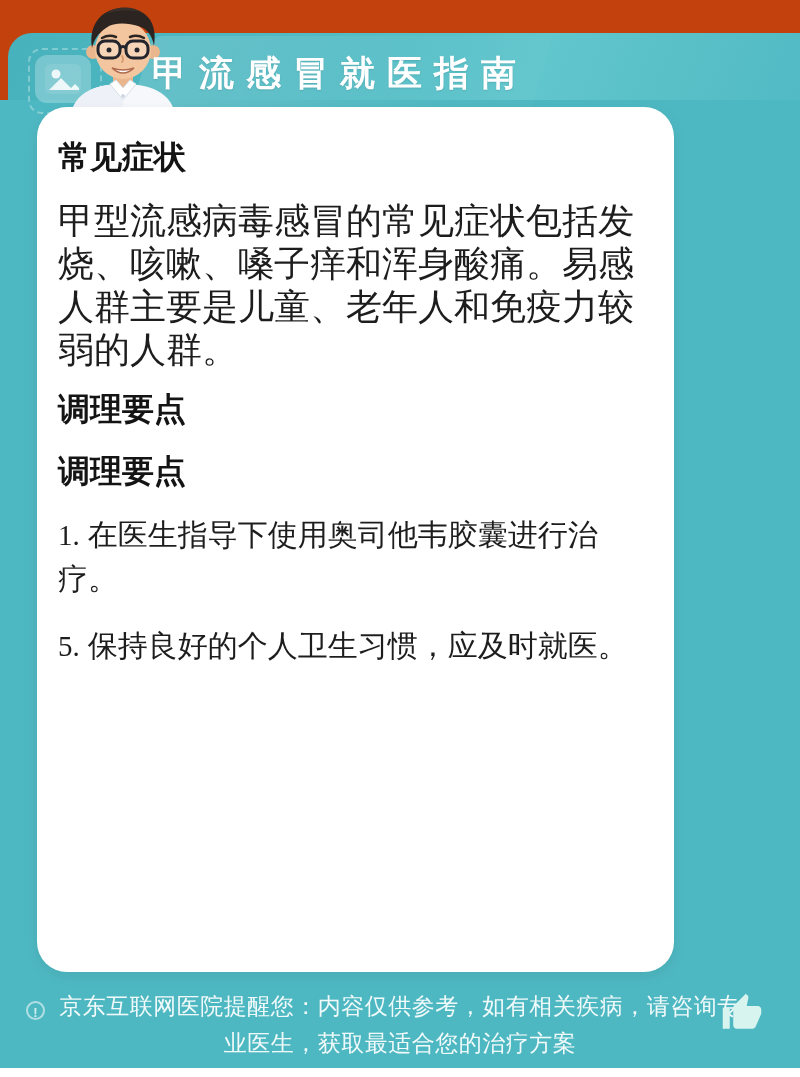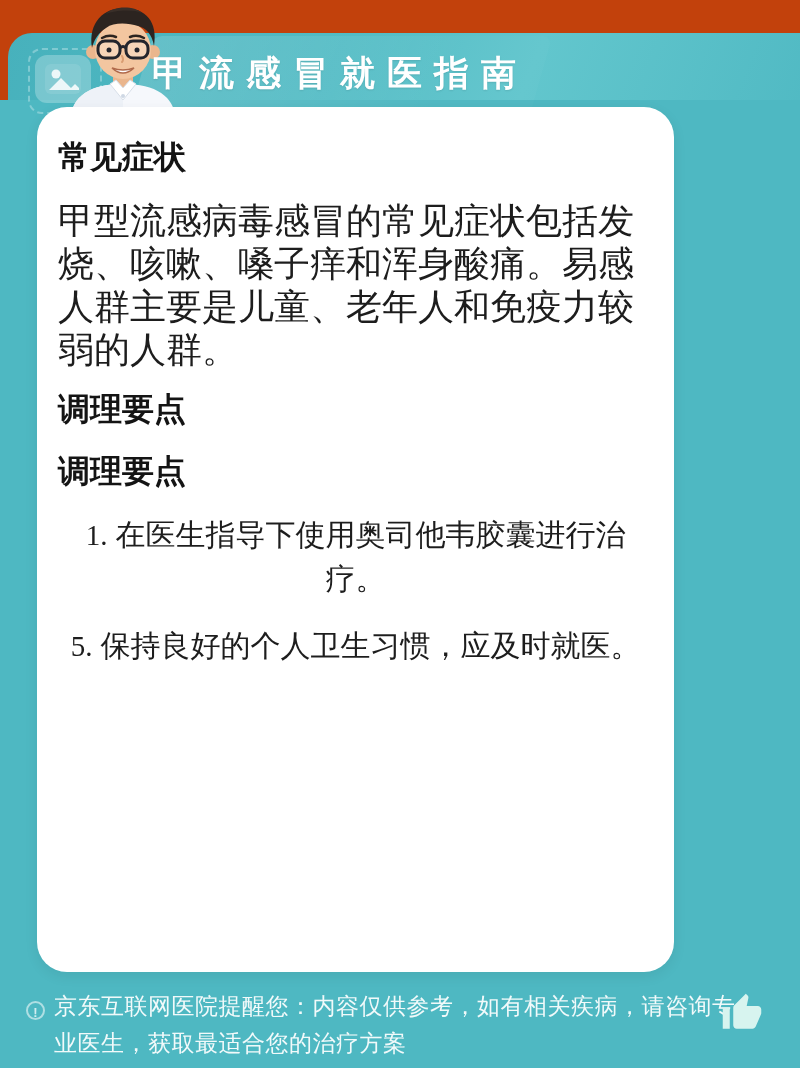--- a/index.html
+++ b/index.html
@@ -54,39 +54,40 @@
     color:#1f1f1f;
   }
   .sec-heading{
     font-size:32px;font-weight:700;color:#141414;
     line-height:40px;margin:10px 0 22px;
   }
   .sec-body{
     font-size:36px;line-height:43px;color:#1d1d1d;margin:16px 0 18px;
   }
   .list-item{
-    font-size:30px;line-height:43px;color:#1d1d1d;margin:0 0 24px;text-align:center;
+    font-size:30px;line-height:43px;color:#1d1d1d;margin:0 0 24px;
   }
   .list-num{
     font-family:"Liberation Serif", serif;font-size:29px;margin-right:8px;
   }
   
   .footer{
     position:absolute;left:26px;top:988px;width:720px;z-index:3;
     display:flex;align-items:flex-start;
   }
   .info-circle{
     flex:0 0 auto;width:19px;height:19px;margin-top:13px;margin-right:9px;
     border:2px solid rgba(255,255,255,0.55);border-radius:50%;
     color:rgba(255,255,255,0.75);font-size:13px;line-height:19px;text-align:center;
     box-sizing:border-box;font-weight:700;
   }
   .disclaimer{
     width:694px;font-size:23px;line-height:37px;color:rgba(255,255,255,0.92);
     letter-spacing:0.5px;
+    text-align:center;
   }
   .thumb{
     position:absolute;left:721px;top:992px;width:42px;height:42px;z-index:4;cursor:pointer;
   }
   .bottom-strip{
     position:absolute;left:0;right:0;bottom:0;height:9px;background:#ffffff;z-index:1;
   }
 </style>
 </head>
 <body>

